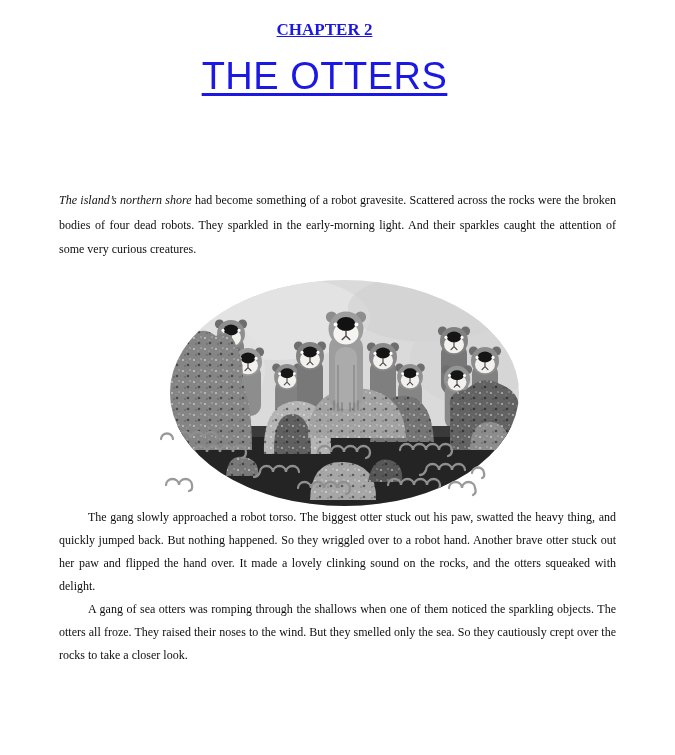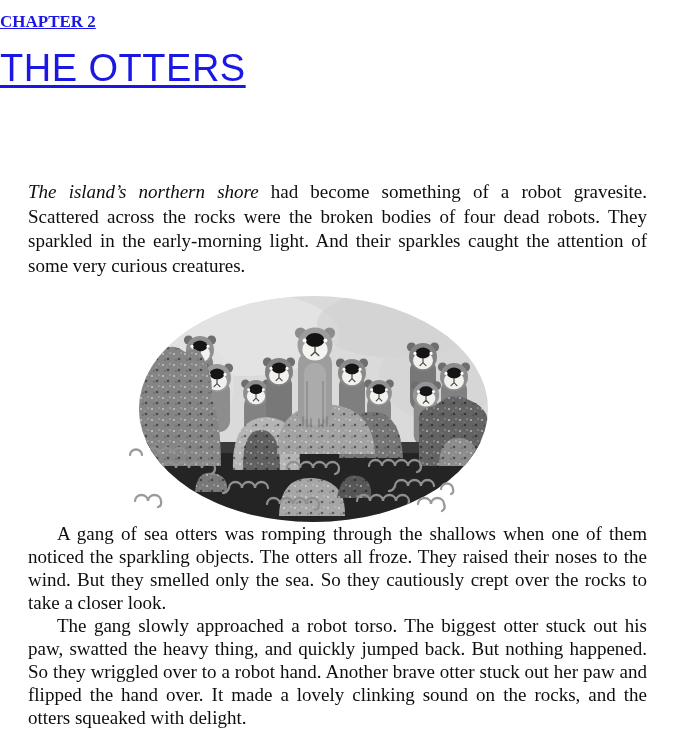--- a/index.html
+++ b/index.html
@@ -1,24 +1,24 @@
 <!DOCTYPE html>
 <html><head>
 <meta charset="utf-8">
 <style>
   html,body{margin:0;padding:0;background:#ffffff;}
   .page{position:relative;width:675px;height:755px;background:#fff;overflow:hidden;
         color:#0e0e0e;}
-  .heading-block{padding-top:12px;margin-right:26px;}
+  .heading-block{text-align:center;padding-top:20px;margin-right:26px;}
   .chapter-link{display:block;font-family:"Liberation Serif",serif;font-weight:bold;
         font-size:17px;line-height:1.2;color:#1b18e4;text-decoration:underline;cursor:pointer;}
   .title-link{display:inline-block;margin-top:15px;font-family:"Liberation Sans",sans-serif;
         font-weight:400;font-size:38px;line-height:1.15;color:#1b18e4;letter-spacing:.5px;
         text-decoration:underline;text-decoration-thickness:2.5px;text-underline-offset:4px;cursor:pointer;}
-  .body-text{padding:0 28px;font-family:"Liberation Serif",serif;font-size:19px;}
+  .body-text{padding:0 59px;font-family:"Liberation Serif",serif;font-size:12px;}
   .para{margin:0;text-align:justify;line-height:24.6px;}
   .para.first{margin-top:89px;}
   .para.indent{line-height:23px;text-indent:29px;}
   .illustration{margin:18px 0 0 111px;padding:0;width:349px;height:226px;}
   .illustration svg{overflow:visible;display:block;}
 </style>
 </head>
 <body>
 
 <div class="page">
@@ -149,17 +149,17 @@
 
         <g stroke="#9a9a9a" stroke-width="2.3" stroke-linecap="round" fill="none">
           <path d="M-9,159 a6,5.5 0 0 1 12,0"></path>
           <path d="M-4,205 a6.5,6 0 0 1 13,0 a6.5,6 0 0 1 13,0 q1,5 -3,6"></path>
           <path d="M279,208 a6.5,6 0 0 1 13,0 a6.5,6 0 0 1 13,0 q2,5 -2,7"></path>
           <path d="M302,193 a6,5.5 0 0 1 12,0 q1,4 -2,5"></path>
         </g>
       </svg>
     </figure>
 
+    <p class="para indent">The gang slowly approached a robot torso. The biggest otter stuck out his paw, swatted the heavy thing, and quickly jumped back. But nothing happened. So they wriggled over to a robot hand. Another brave otter stuck out her paw and flipped the hand over. It made a lovely clinking sound on the rocks, and the otters squeaked with delight.</p>
     <p class="para indent">A gang of sea otters was romping through the shallows when one of them noticed the sparkling objects. The otters all froze. They raised their noses to the wind. But they smelled only the sea. So they cautiously crept over the rocks to take a closer look.</p>
-    <p class="para indent">The gang slowly approached a robot torso. The biggest otter stuck out his paw, swatted the heavy thing, and quickly jumped back. But nothing happened. So they wriggled over to a robot hand. Another brave otter stuck out her paw and flipped the hand over. It made a lovely clinking sound on the rocks, and the otters squeaked with delight.</p>
 
   </div>
 </div>
 
 </body></html>

